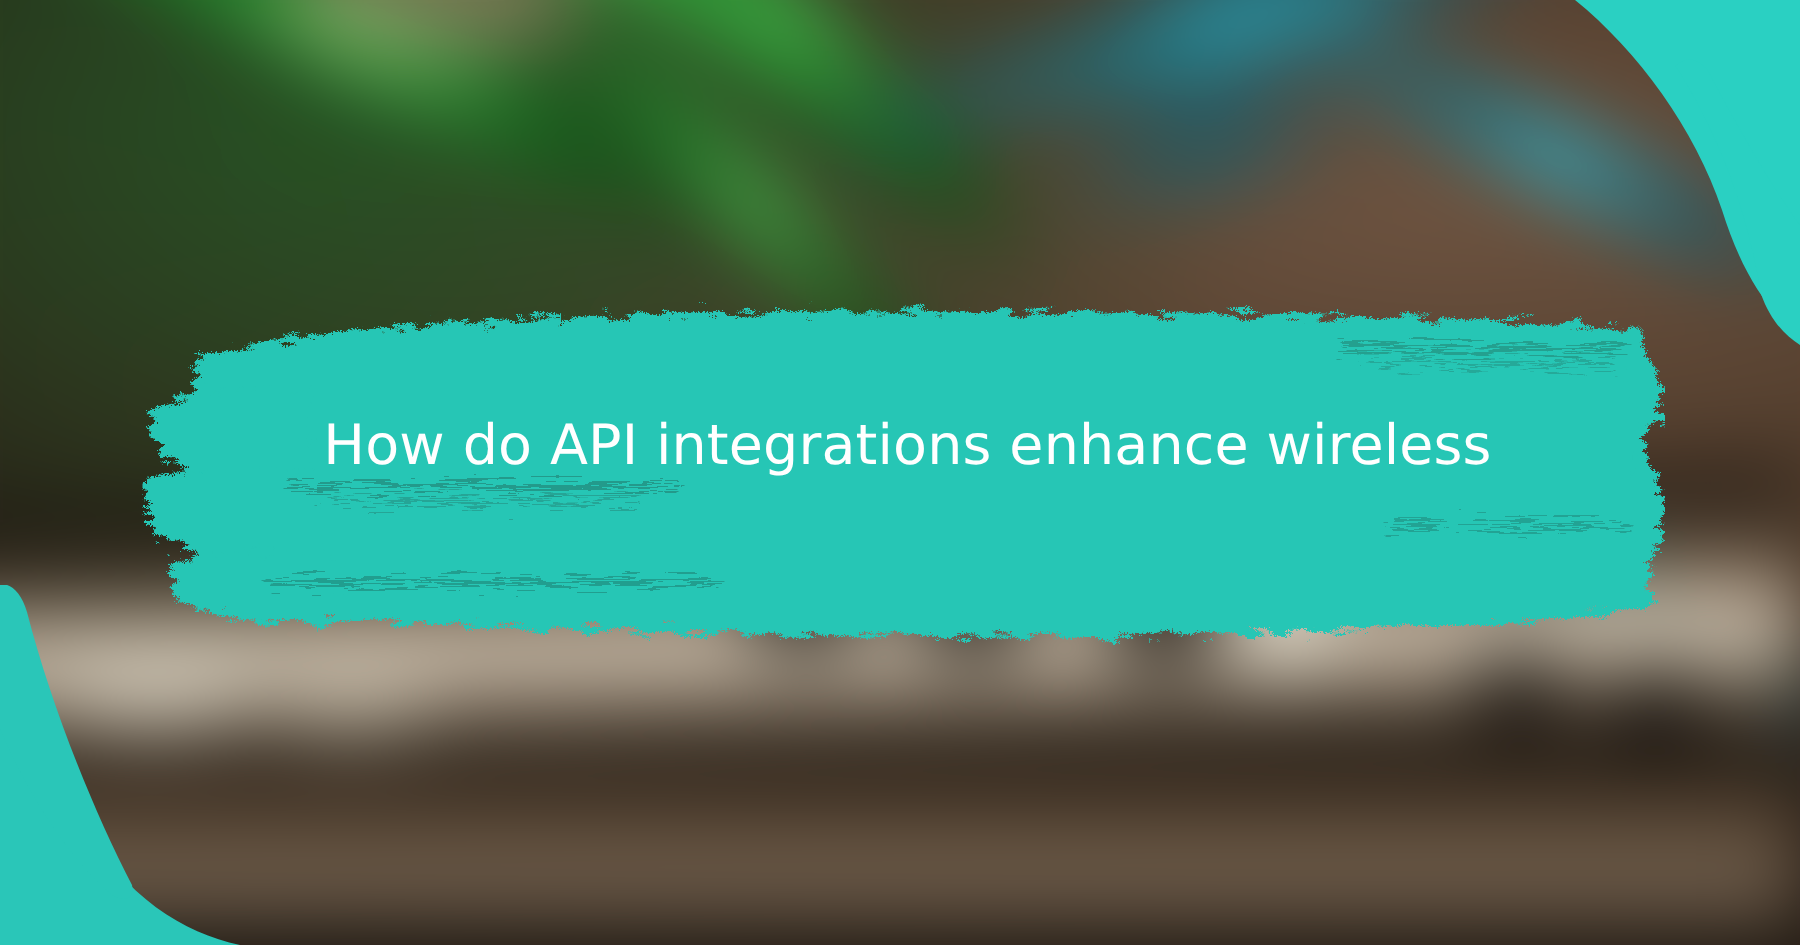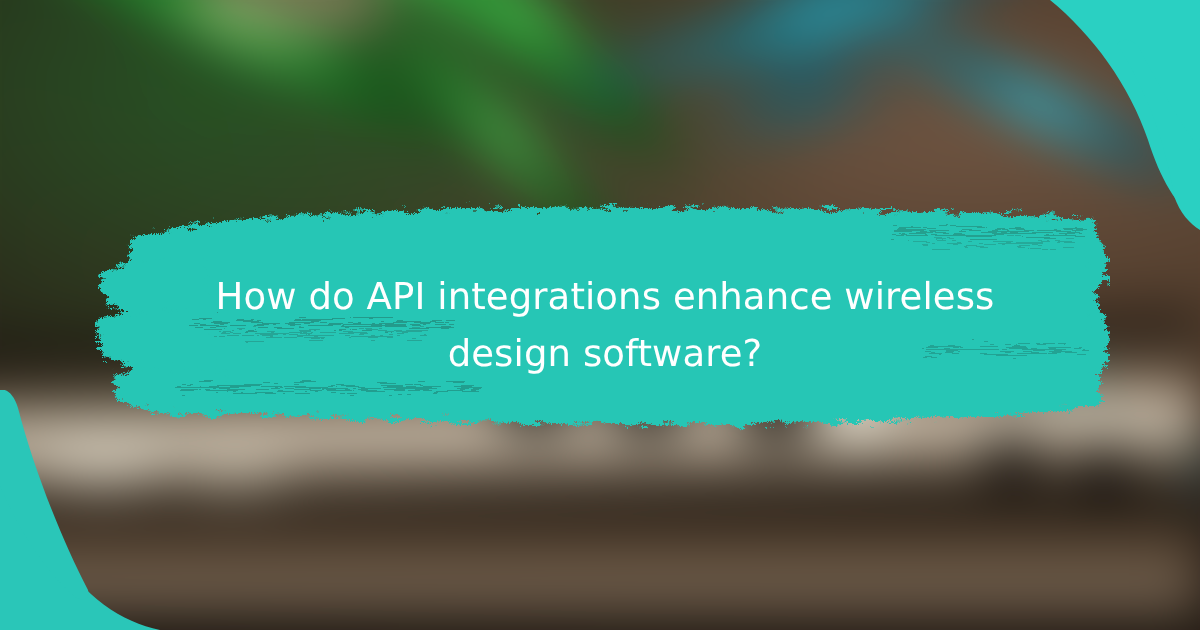--- a/index.html
+++ b/index.html
@@ -205,16 +205,15 @@
         <rect x="84" y="196" width="300" height="4" fill="#1b2b22" opacity=".5"></rect>
         <rect x="800" y="40" width="190" height="5" fill="#1d2f26" opacity=".5"></rect>
         <rect x="820" y="52" width="160" height="3" fill="#22382c" opacity=".4"></rect>
         <rect x="830" y="158" width="160" height="4" fill="#1d2f26" opacity=".45"></rect>
       </g>
     </svg>
   </div>
 
   <div id="headline">
     <span class="line">How do API integrations enhance wireless</span>
-    <span class="line">design software?</span>
   </div>
 
 </div>
 
 </body></html>

